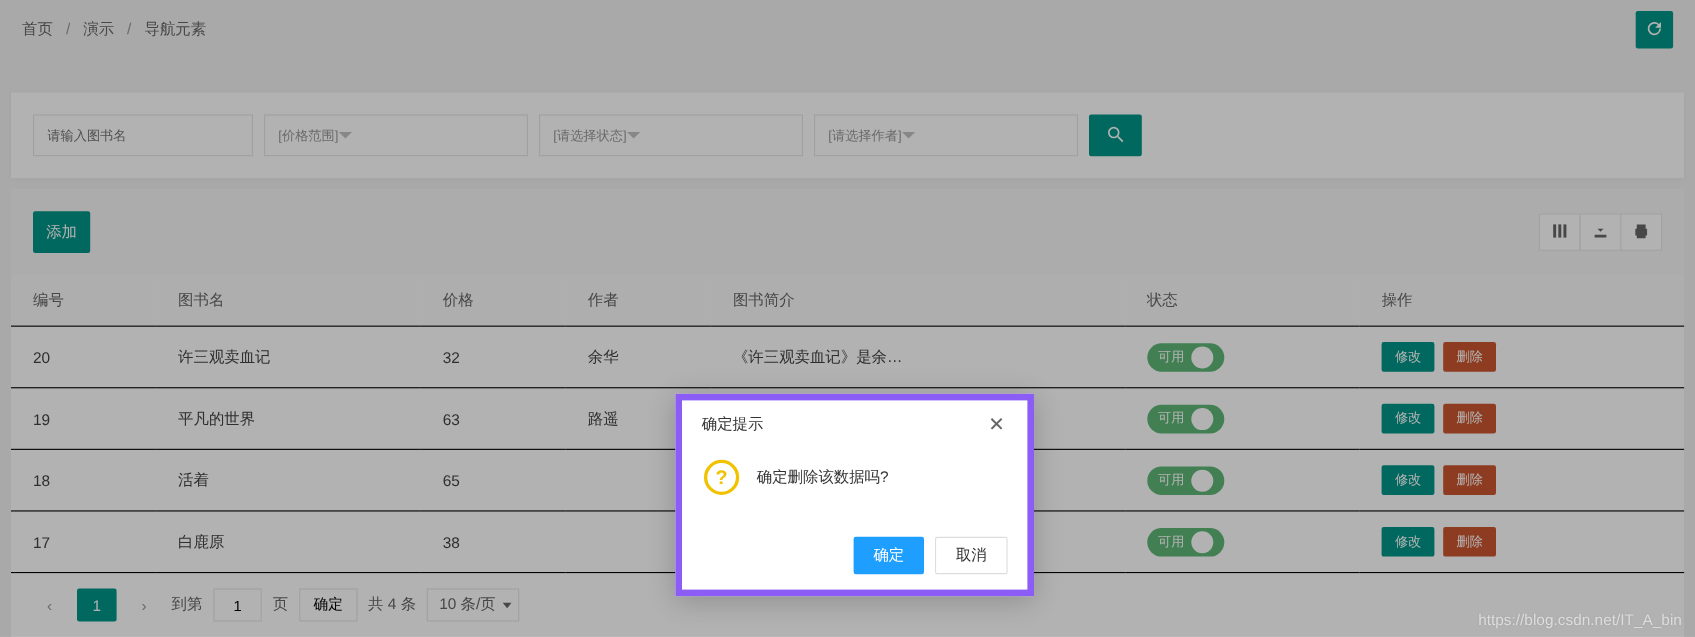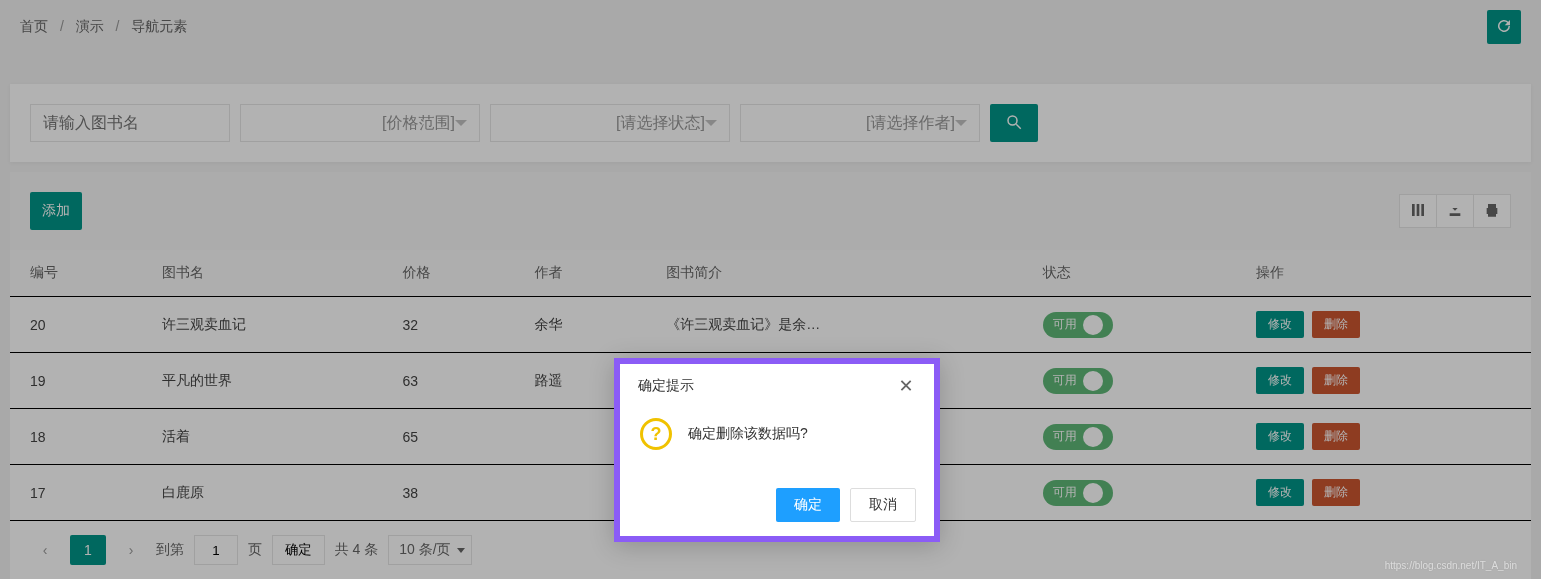--- a/index.html
+++ b/index.html
@@ -40,26 +40,26 @@
   background: #fff;
   margin: 30px 10px 10px 10px;
   padding: 20px;
   box-shadow: 0 1px 4px rgba(0,0,0,0.05);
 }
 .search-row { display: flex; gap: 10px; align-items: center; }
 .input, .select {
   height: 38px;
   border: 1px solid #e6e6e6;
   padding: 0 12px;
-  font-size: 16px;
+  font-size: 12px;
   color: #999;
   background: #fff;
 }
 .input { width: 200px; }
-.select { width: 240px; display: flex; align-items: center; justify-content: flex-end; cursor: pointer; }
+.select { width: 240px; display: flex; align-items: center; justify-content: flex-start; cursor: pointer; }
 .select .caret {
   width: 0; height: 0;
   border-left: 6px solid transparent;
   border-right: 6px solid transparent;
   border-top: 6px solid #c2c2c2;
 }
 .search-btn {
   width: 48px; height: 38px;
   background: #009688;
   border: 0; border-radius: 2px;
@@ -237,22 +237,22 @@
   height: 34px; padding: 0 18px;
   border-radius: 2px;
   font-size: 14px;
   cursor: pointer;
 }
 .m-ok { background: #1E9FFF; color: #fff; border: 0; }
 .m-cancel { background: #fff; color: #333; border: 1px solid #ddd; font-family: Liberation Serif, serif; }
 
 .watermark {
   position: absolute;
-  right: 24px; bottom: 8px;
-  color: #ddd; font-size: 10px;
+  right: 12px; bottom: 8px;
+  color: #ddd; font-size: 14px;
   text-shadow: 0 0 2px rgba(0,0,0,0.1);
 }
 </style>
 </head>
 <body>
 
 <div class="crumb-bar">
   <div class="crumb">
     <a>首页</a>
     <span class="sep">/</span>

